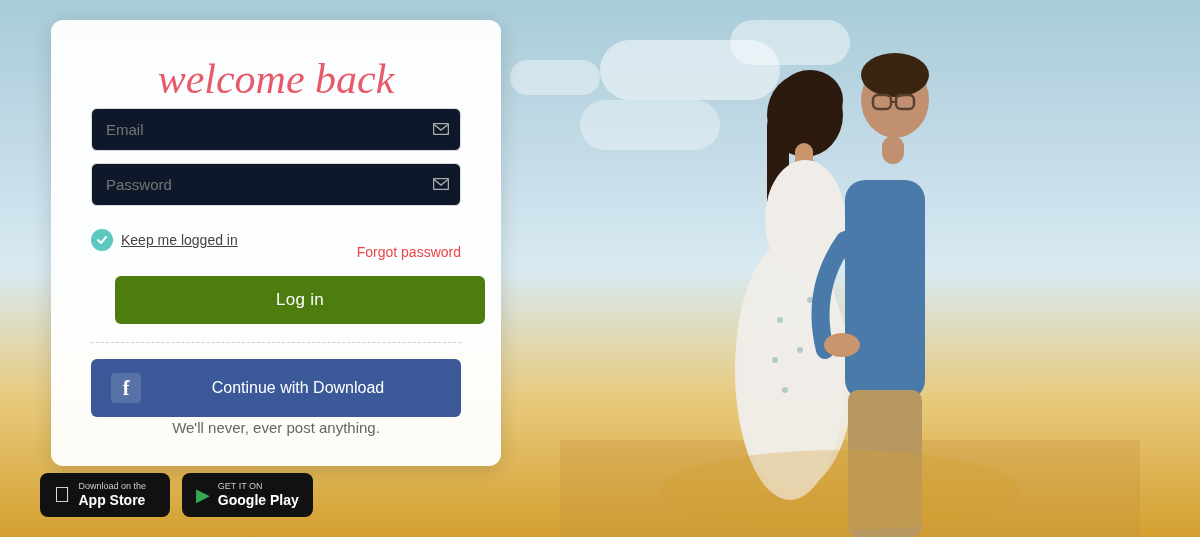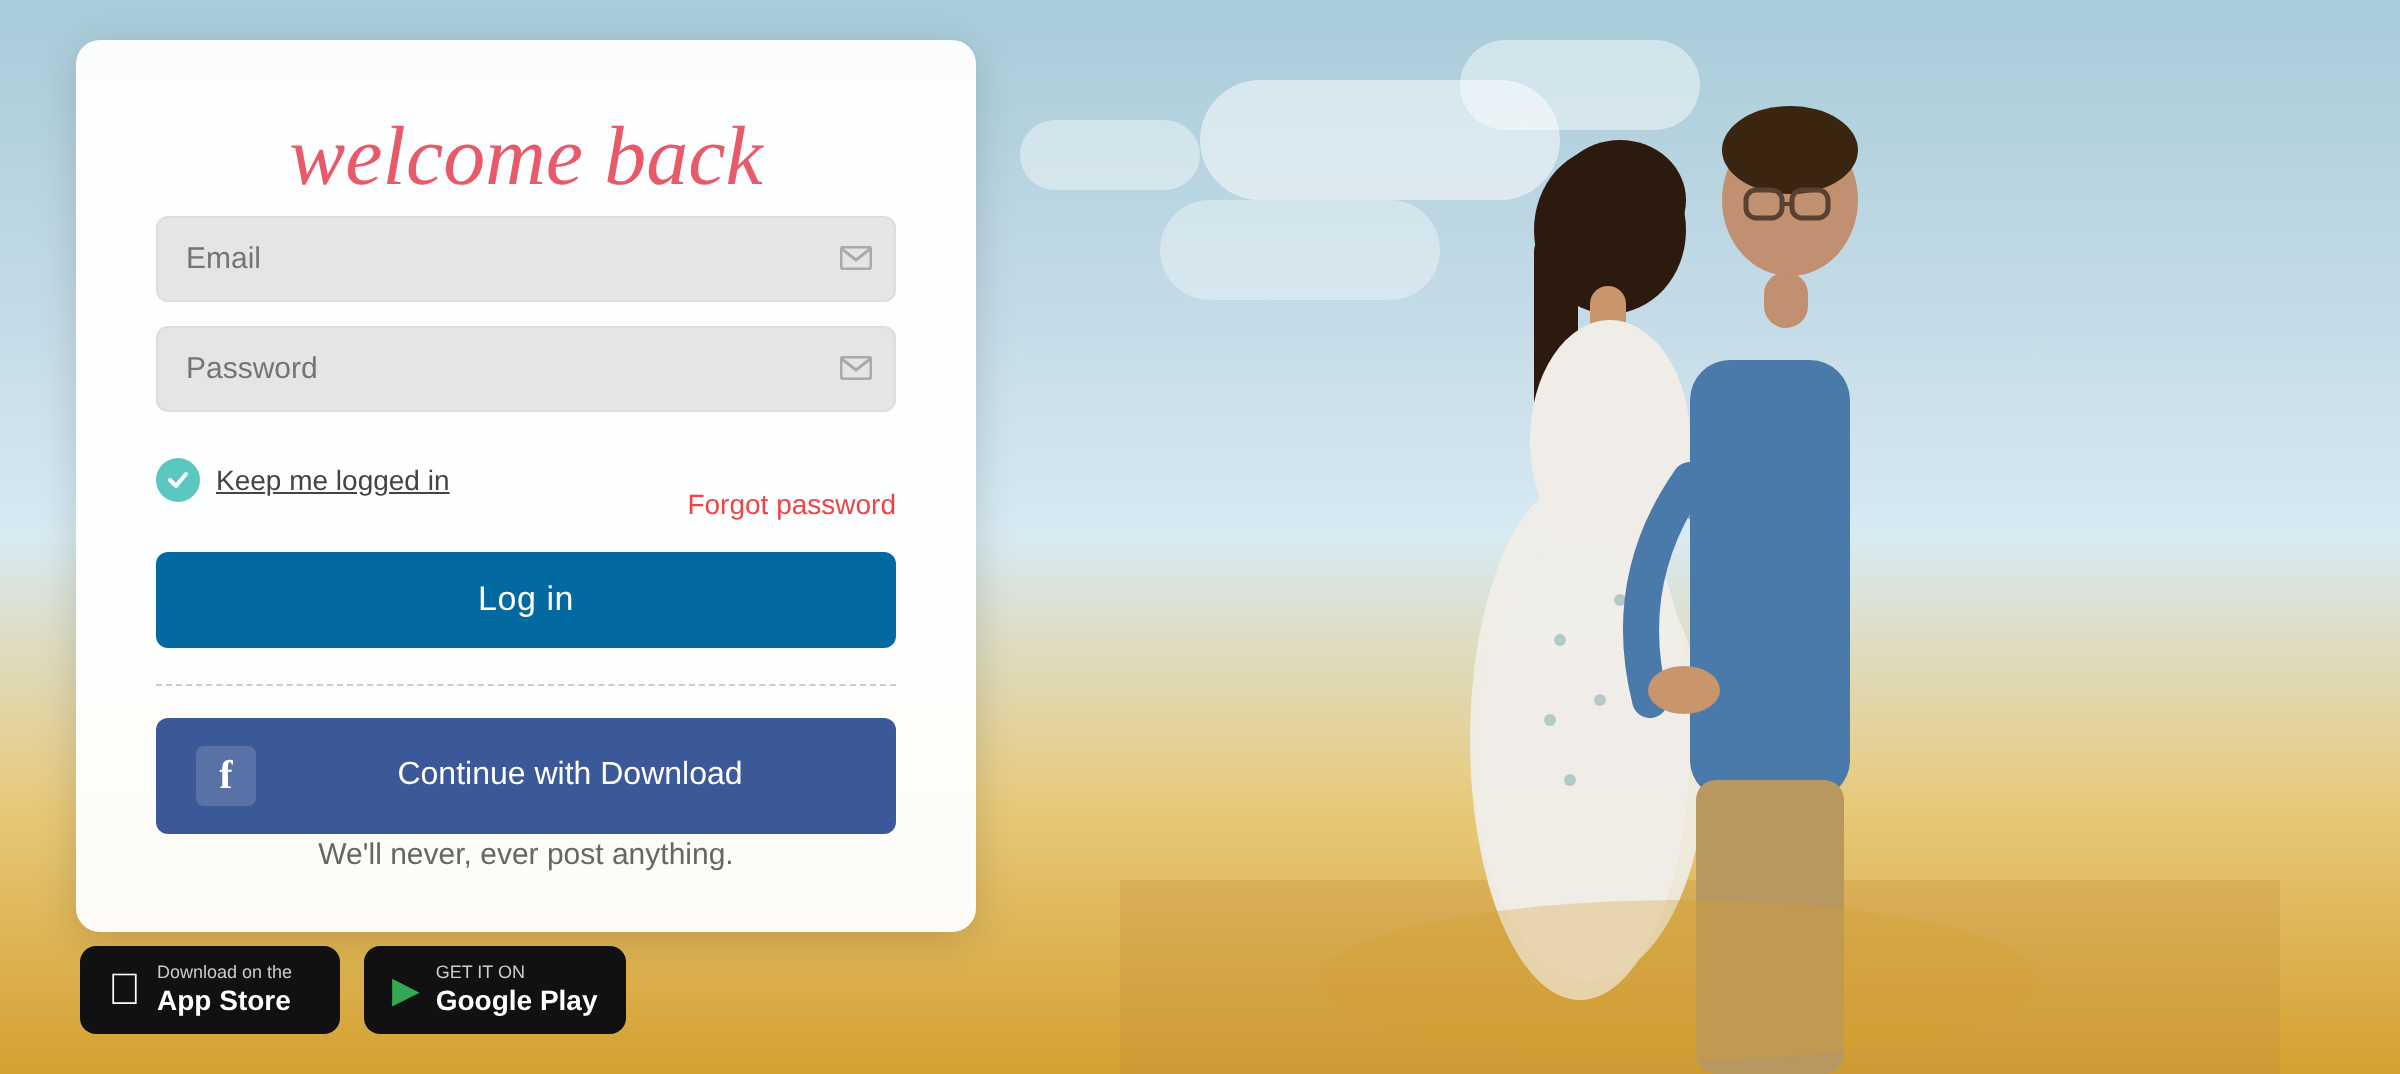--- a/index.html
+++ b/index.html
@@ -7,21 +7,21 @@
     body {
       width: 1200px;
       height: 537px;
       overflow: hidden;
       font-family: -apple-system, BlinkMacSystemFont, 'Segoe UI', Helvetica, Arial, sans-serif;
       position: relative;
     }
 
     .login-panel {
       position: absolute;
-      left: 38px;
+      left: 51px;
       top: 20px;
       width: 450px;
       background: rgba(255, 255, 255, 0.95);
       border-radius: 12px;
       padding: 36px 40px 30px 40px;
       z-index: 10;
       box-shadow: 0 4px 20px rgba(0,0,0,0.15);
     }
 
     .welcome-title {
@@ -48,21 +48,21 @@
       margin-bottom: 12px;
     }
 
     .input-field {
       width: 100%;
       padding: 12px 40px 12px 14px;
       border: 1px solid #ddd;
       border-radius: 6px;
       font-size: 15px;
       color: #666;
-      background: #e5e5e5;
+      background: #0f172a;
       outline: none;
     }
 
     .input-icon {
       position: absolute;
       right: 12px;
       top: 50%;
       transform: translateY(-50%);
       color: #aaa;
       font-size: 14px;
@@ -107,28 +107,29 @@
       color: #ef4444;
       font-size: 14px;
       text-decoration: none;
       cursor: pointer;
       margin-top: 24px;
     }
 
     .login-btn {
       width: 100%;
       padding: 14px;
-      background: #0369a1;
+      background: #4d7c0f;
       color: white;
       border: none;
       border-radius: 6px;
       font-size: 17px;
       font-weight: 400;
       cursor: pointer;
       letter-spacing: 0.3px;
+      margin-left: 24px;
     }
 
     .divider {
       margin: 18px 0 16px 0;
       border: none;
       border-top: 1px dashed #ccc;
     }
 
     .facebook-btn {
       width: 100%;

